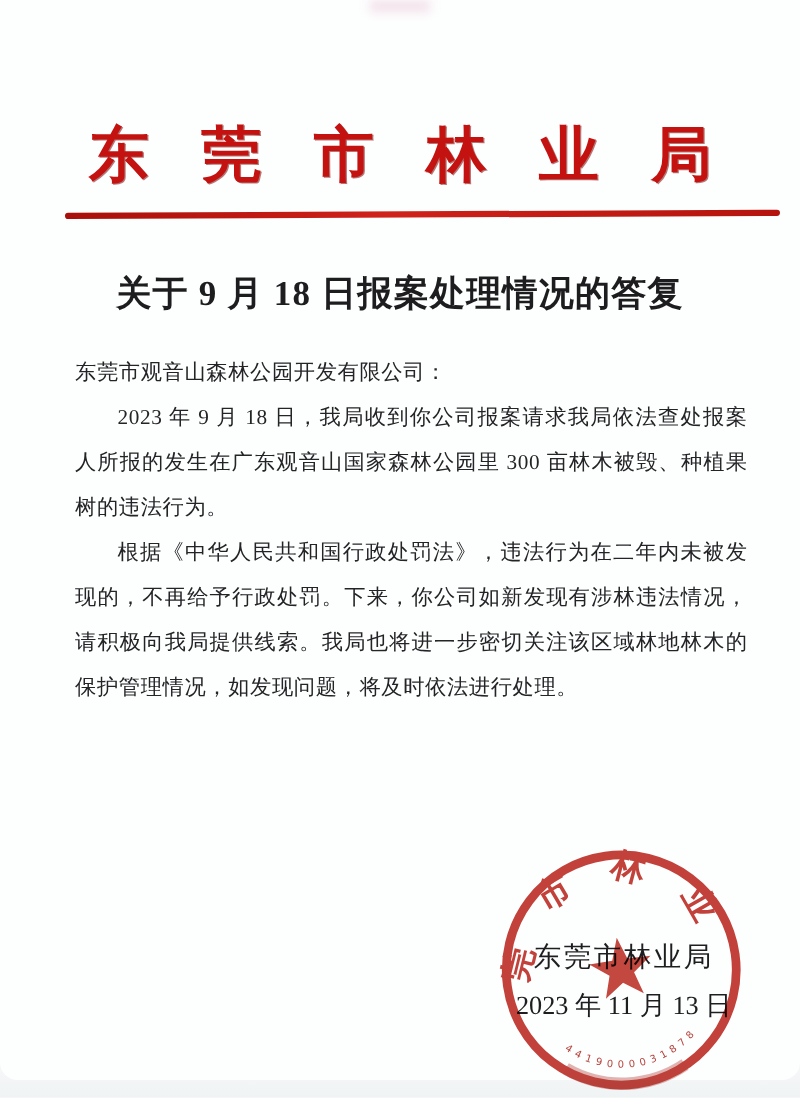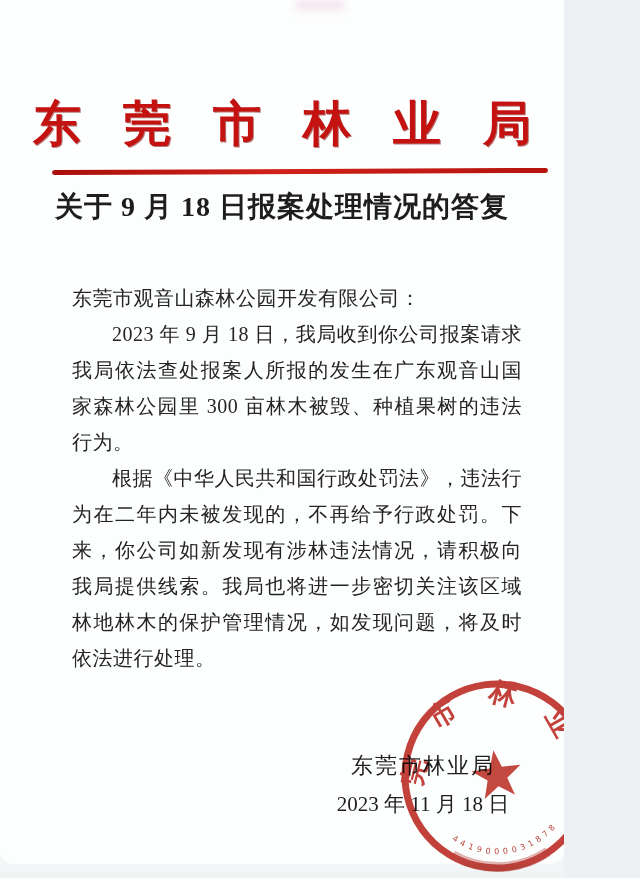--- a/index.html
+++ b/index.html
@@ -3,21 +3,21 @@
 <meta charset="utf-8">
 <style>
   html, body { margin: 0; padding: 0; }
   body {
     width: 640px; height: 878px;
     font-family: "Liberation Serif", "DejaVu Serif", serif;
     background: #eef1f3;
   }
   .page {
     position: relative;
-    width: 564px; height: 878px;
+    width: 640px; height: 878px;
     overflow: hidden;
     background: linear-gradient(180deg, #f6f9fa 0%, #fdfefe 4%, #fefefe 93%, #f0f3f4 100%);
   }
   .paper {
     position: absolute; inset: 0 0 14px 0;
     background: #fdfefe;
     border-radius: 0 0 14px 14px;
   }
   .top-smudge {
     position: absolute; top: 0; left: 296px; width: 48px; height: 10px;
@@ -34,30 +34,30 @@
     text-shadow: 1px 1px 0 rgba(120, 8, 5, 0.55);
     white-space: nowrap;
   }
   .red-rule {
     position: absolute; top: 169px; left: 52px; right: 16px; height: 5px;
     background: linear-gradient(90deg, #a90f0a, #cf221a 45%, #b5140e);
     border-radius: 3px;
     transform: rotate(-0.25deg);
   }
   .doc-title {
-    position: absolute; top: 188px; left: 0; right: 0; margin: 0;
+    position: absolute; top: 216px; left: 0; right: 0; margin: 0;
     text-align: center;
     font-size: 28px; font-weight: 700;
     letter-spacing: 1px;
     color: #1d1d1f;
   }
   
   .letter-body {
-    position: absolute; top: 280px; left: 72px; right: 42px;
-    font-size: 20px; line-height: 36px;
+    position: absolute; top: 280px; left: 60px; right: 42px;
+    font-size: 17px; line-height: 36px;
     color: #242427;
     text-align: justify;
     letter-spacing: 0.5px;
   }
   .letter-body p { margin: 0; }
   .letter-body p.para { text-indent: 2em; }
   
   .sign-block {
     position: absolute; top: 747px; right: 34px; width: 214px;
     text-align: center;
@@ -104,21 +104,21 @@
   <h1 class="doc-title">关于 9 月 18 日报案处理情况的答复</h1>
 
   <div class="letter-body">
     <p class="salutation">东莞市观音山森林公园开发有限公司：</p>
     <p class="para">2023 年 9 月 18 日，我局收到你公司报案请求我局依法查处报案人所报的发生在广东观音山国家森林公园里 300 亩林木被毁、种植果树的违法行为。</p>
     <p class="para">根据《中华人民共和国行政处罚法》，违法行为在二年内未被发现的，不再给予行政处罚。下来，你公司如新发现有涉林违法情况，请积极向我局提供线索。我局也将进一步密切关注该区域林地林木的保护管理情况，如发现问题，将及时依法进行处理。</p>
   </div>
 
   <div class="sign-block">
     <div class="sign-agency">东莞市林业局</div>
-    <div class="sign-date">2023 年 11 月 18 日</div>
+    <div class="sign-date">2023 年 11 月 13 日</div>
   </div>
 
   <svg class="seal" viewBox="-100 -100 200 200" xmlns="http://www.w3.org/2000/svg">
     <defs>
       <path id="sealTopArc" d="M -69.6 18.6 A 72 72 0 1 1 69.6 18.6" fill="none"></path>
       <path id="sealBottomArc" d="M -60 50 A 78 78 0 0 0 60 50" fill="none"></path>
     </defs>
     <circle class="ring" cx="0" cy="0" r="92"></circle>
     <path class="ring-smudge" d="M -55 72 A 90 90 0 0 0 40 82"></path>
     <text class="arc-text" text-anchor="middle">

